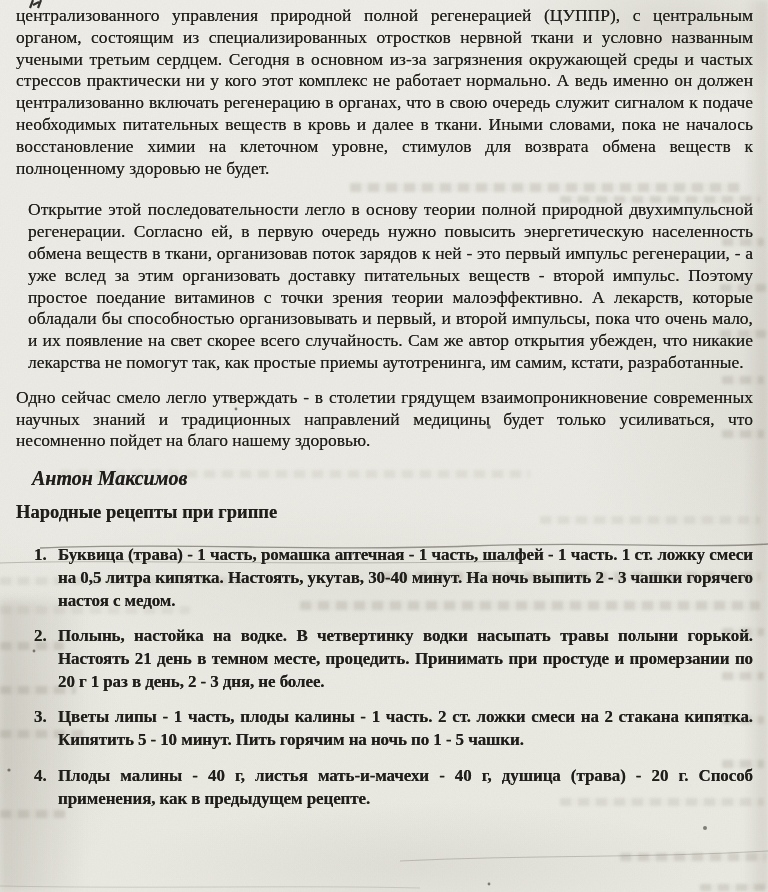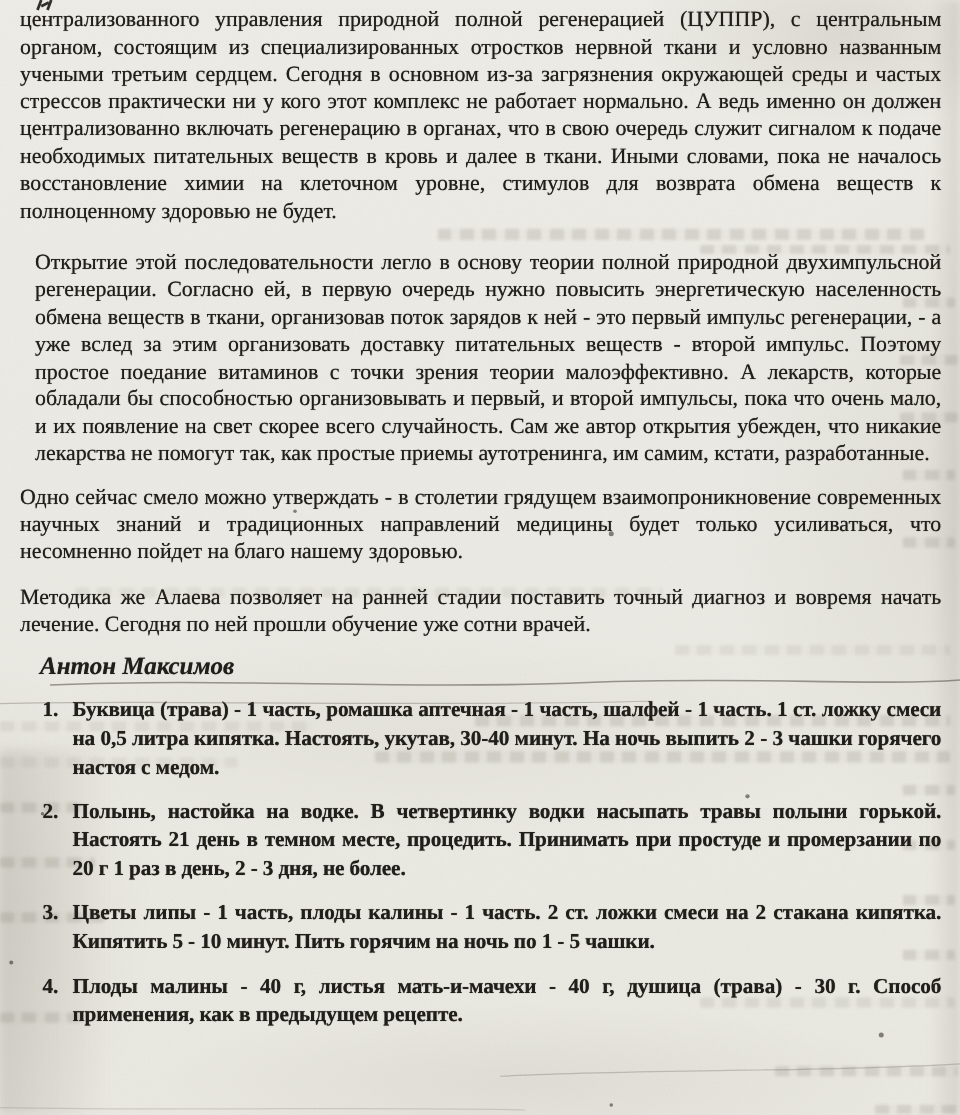--- a/index.html
+++ b/index.html
@@ -92,39 +92,39 @@
   <div class="smudge" style="left:0px;top:730px;width:84px;height:8px;"></div>
   <div class="smudge" style="left:722px;top:760px;width:42px;height:8px;"></div>
   <div class="smudge" style="left:560px;top:798px;width:204px;height:8px;opacity:0.7;"></div>
   <div class="smudge" style="left:0px;top:810px;width:66px;height:8px;"></div>
   <div class="smudge" style="left:620px;top:853px;width:146px;height:8px;"></div>
   <div class="smudge" style="left:700px;top:884px;width:66px;height:7px;"></div>
 
   <div class="content">
     <p class="body p1">централизованного управления природной полной регенерацией (ЦУППР), с центральным органом, состоящим из специализированных отростков нервной ткани и условно названным учеными третьим сердцем. Сегодня в основном из-за загрязнения окружающей среды и частых стрессов практически ни у кого этот комплекс не работает нормально. А ведь именно он должен централизованно включать регенерацию в органах, что в свою очередь служит сигналом к подаче необходимых питательных веществ в кровь и далее в ткани. Иными словами, пока не началось восстановление химии на клеточном уровне, стимулов для возврата обмена веществ к полноценному здоровью не будет.</p>
     <p class="body p2">Открытие этой последовательности легло в основу теории полной природной двухимпульсной регенерации. Согласно ей, в первую очередь нужно повысить энергетическую населенность обмена веществ в ткани, организовав поток зарядов к ней - это первый импульс регенерации, - а уже вслед за этим организовать доставку питательных веществ - второй импульс. Поэтому простое поедание витаминов с точки зрения теории малоэффективно. А лекарств, которые обладали бы способностью организовывать и первый, и второй импульсы, пока что очень мало, и их появление на свет скорее всего случайность. Сам же автор открытия убежден, что никакие лекарства не помогут так, как простые приемы аутотренинга, им самим, кстати, разработанные.</p>
-    <p class="body p3">Одно сейчас смело можно утверждать - в столетии грядущем взаимопроникновение современных научных знаний и традиционных направлений медицины будет только усиливаться, что несомненно пойдет на благо нашему здоровью.</p>
-    <p class="body p4">Методика же Алаева позволяет на ранней стадии поставить точный диагноз и вовремя начать лечение. Сегодня по ней прошли обучение уже сотни врачей.</p>
+    <p class="body p3">Одно сейчас смело легло утверждать - в столетии грядущем взаимопроникновение современных научных знаний и традиционных направлений медицины будет только усиливаться, что несомненно пойдет на благо нашему здоровью.</p>
     <p class="byline">Антон Максимов</p>
+    <p class="heading">Народные рецепты при гриппе</p>
     <div class="recipes">
       <div class="recipe">
         <span class="num">1.</span>
         <span class="txt">Буквица (трава) - 1 часть, ромашка аптечная - 1 часть, шалфей - 1 часть. 1 ст. ложку смеси на 0,5 литра кипятка. Настоять, укутав, 30-40 минут. На ночь выпить 2 - 3 чашки горячего настоя с медом.</span>
       </div>
       <div class="recipe">
         <span class="num">2.</span>
         <span class="txt">Полынь, настойка на водке. В четвертинку водки насыпать травы полыни горькой. Настоять 21 день в темном месте, процедить. Принимать при простуде и промерзании по 20 г 1 раз в день, 2 - 3 дня, не более.</span>
       </div>
       <div class="recipe">
         <span class="num">3.</span>
         <span class="txt">Цветы липы - 1 часть, плоды калины - 1 часть. 2 ст. ложки смеси на 2 стакана кипятка. Кипятить 5 - 10 минут. Пить горячим на ночь по 1 - 5 чашки.</span>
       </div>
       <div class="recipe">
         <span class="num">4.</span>
-        <span class="txt">Плоды малины - 40 г, листья мать-и-мачехи - 40 г, душица (трава) - 30 г. Способ применения, как в предыдущем рецепте.</span>
+        <span class="txt">Плоды малины - 40 г, листья мать-и-мачехи - 40 г, душица (трава) - 20 г. Способ применения, как в предыдущем рецепте.</span>
       </div>
     </div>
   </div>
 
   <svg class="overlay-svg" width="768" height="892" viewBox="0 0 768 892">
     <defs>
       <filter id="grain" x="0" y="0" width="100%" height="100%">
         <feTurbulence type="fractalNoise" baseFrequency="0.8" numOctaves="2" stitchTiles="stitch" result="n"></feTurbulence>
         <feColorMatrix in="n" type="matrix" values="0 0 0 0 0.32  0 0 0 0 0.31  0 0 0 0 0.27  0 0 0 0.6 0"></feColorMatrix>
       </filter>

